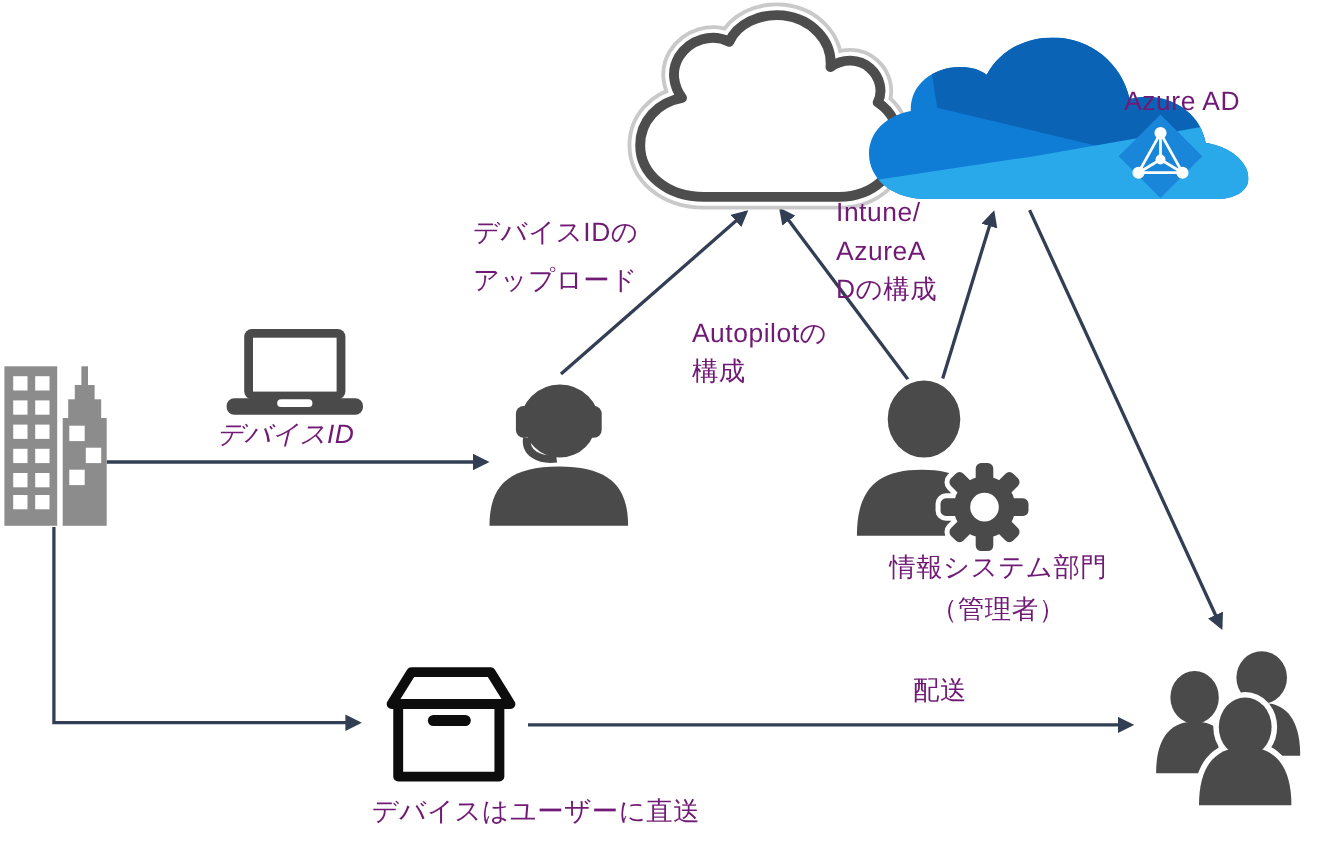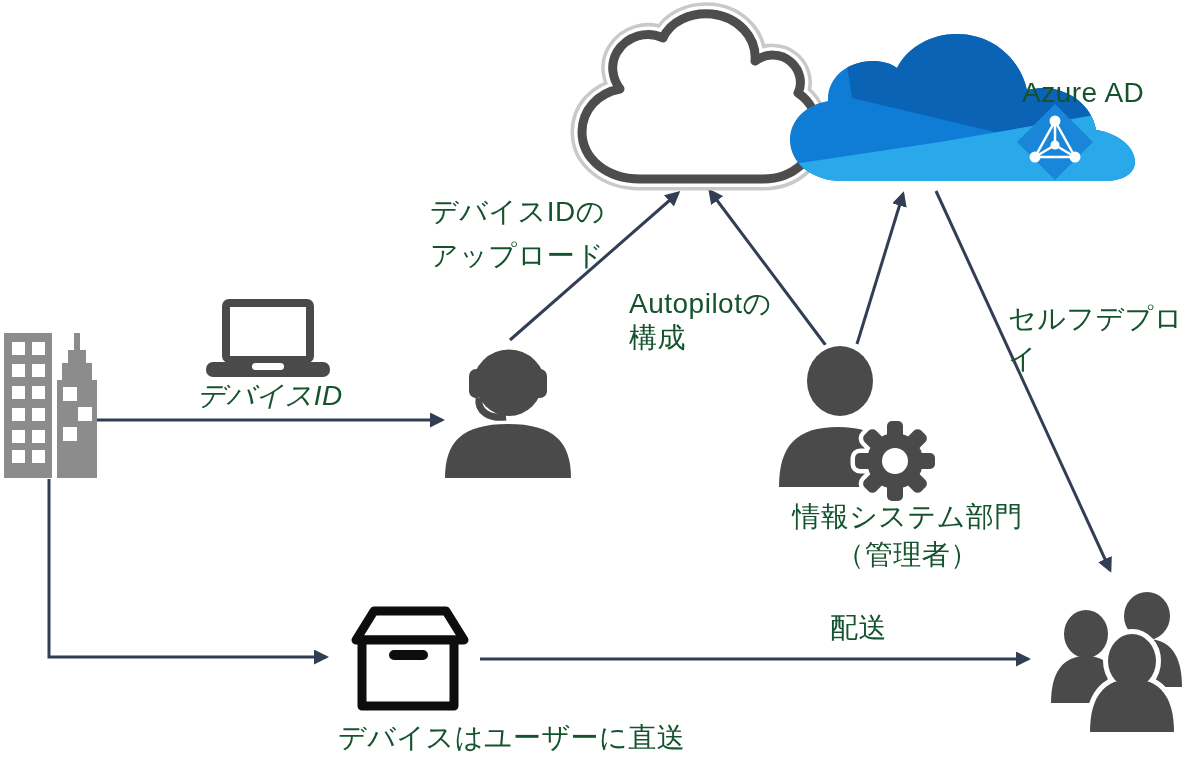--- a/index.html
+++ b/index.html
@@ -6,22 +6,22 @@
   #canvas{
     position:relative;
     width:1200px;height:779px;
     background:#ffffff;
     overflow:hidden;
     font-family:"Liberation Sans","DejaVu Sans",sans-serif;
   }
   #diagram-svg{position:absolute;left:0;top:0;}
   .lbl{
     position:absolute;
-    color:#14532d;
-    font-size:28px;
+    color:#701a75;
+    font-size:24px;
     line-height:40px;
     white-space:pre-line;
     letter-spacing:0.5px;
   }
   .lh35{line-height:35px;}
   .lh34{line-height:34px;}
   .lh38{line-height:38px;}
   .center{text-align:center;}
 </style>
 </head>
@@ -206,22 +206,24 @@
       <path d="M 1090,732 C 1090,697 1104,679 1132,679 C 1160,679 1174,697 1174,732 Z"></path>
     </g>
     <ellipse cx="1132" cy="661" rx="24" ry="27" fill="#4a4a4a"></ellipse>
     <path d="M 1090,732 C 1090,697 1104,679 1132,679 C 1160,679 1174,697 1174,732 Z" fill="#4a4a4a"></path>
   </g>
 </svg>
 
 <div class="lbl" style="left:1022px;top:73px;">Azure AD</div>
 <div class="lbl" style="left:430px;top:190px;line-height:44px;">デバイスIDの
 アップロード</div>
+<div class="lbl lh35" style="left:760px;top:176px;">Intune/
+AzureA
+Dの構成</div>
 <div class="lbl lh34" style="left:629px;top:287px;">Autopilotの
 構成</div>
-<div class="lbl" style="left:1008px;top:299px;">セルフデプロイ</div>
 <div class="lbl" style="left:197px;top:376px;font-style:italic;">デバイスID</div>
 <div class="lbl lh38 center" style="left:775px;top:498px;width:265px;">情報システム部門
 （管理者）</div>
 <div class="lbl" style="left:338px;top:718px;">デバイスはユーザーに直送</div>
 <div class="lbl" style="left:830px;top:608px;">配送</div>
 
 </div>
 
 </body></html>

